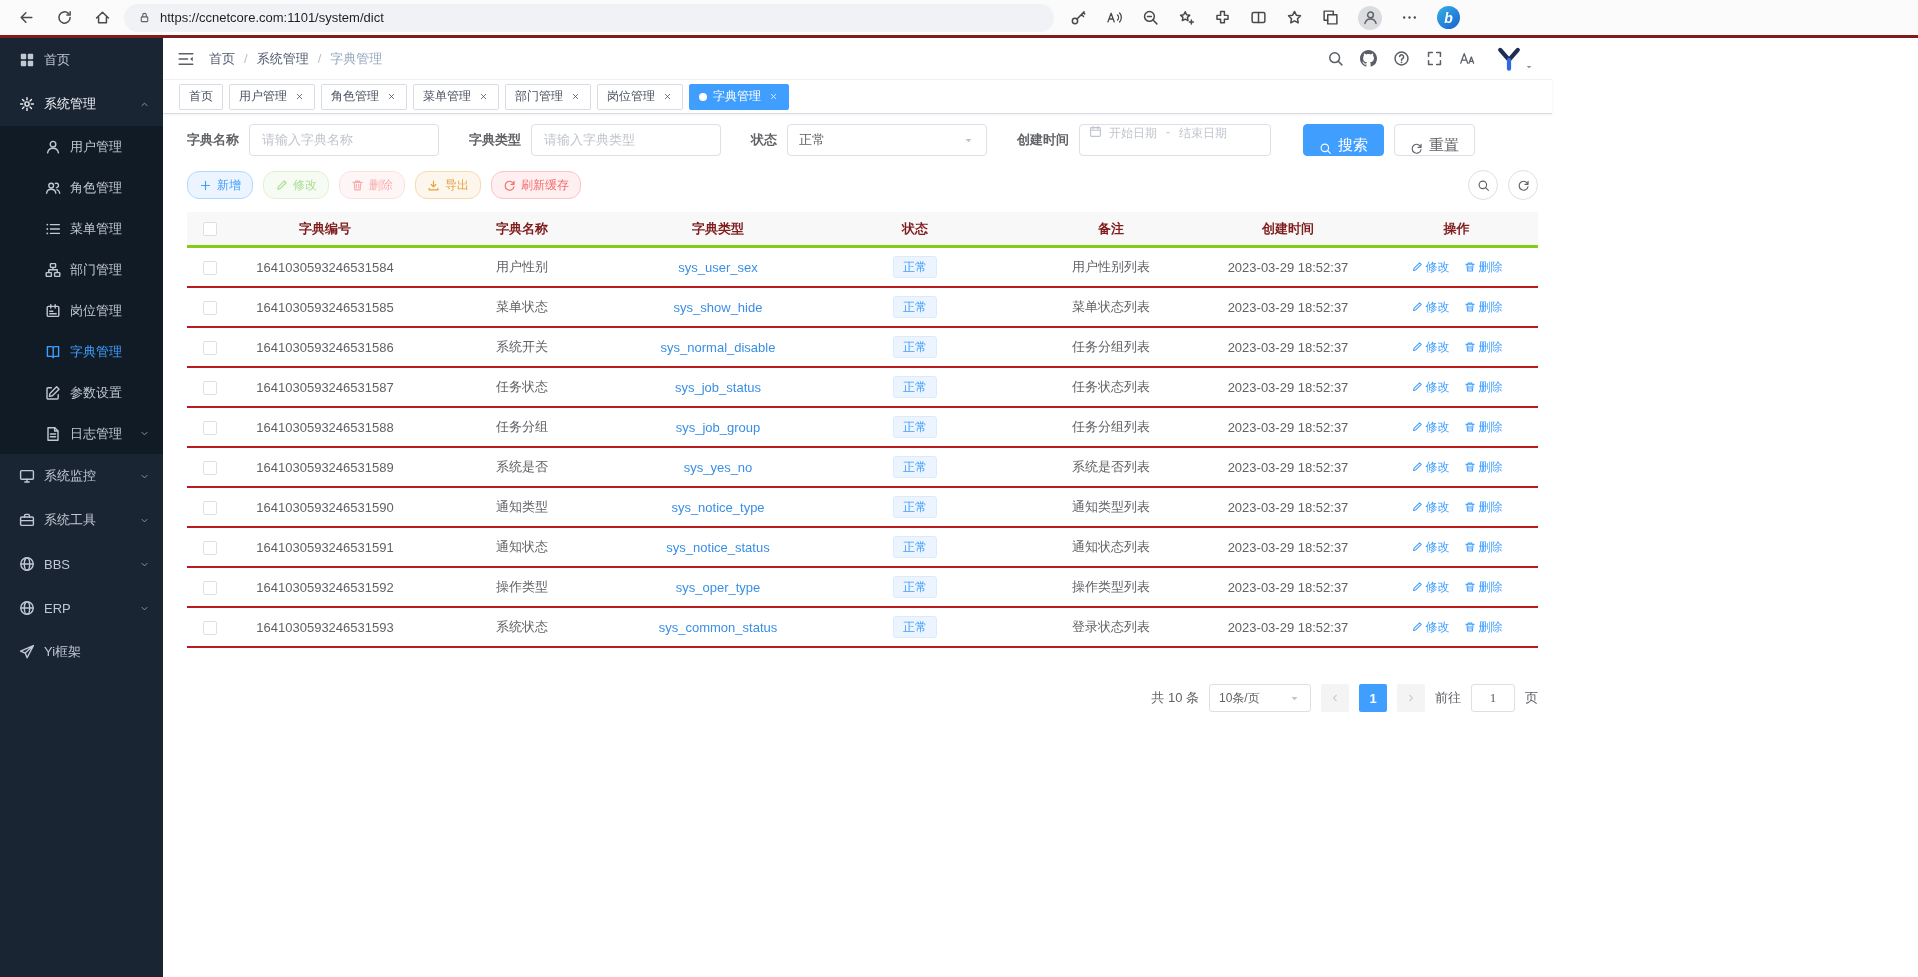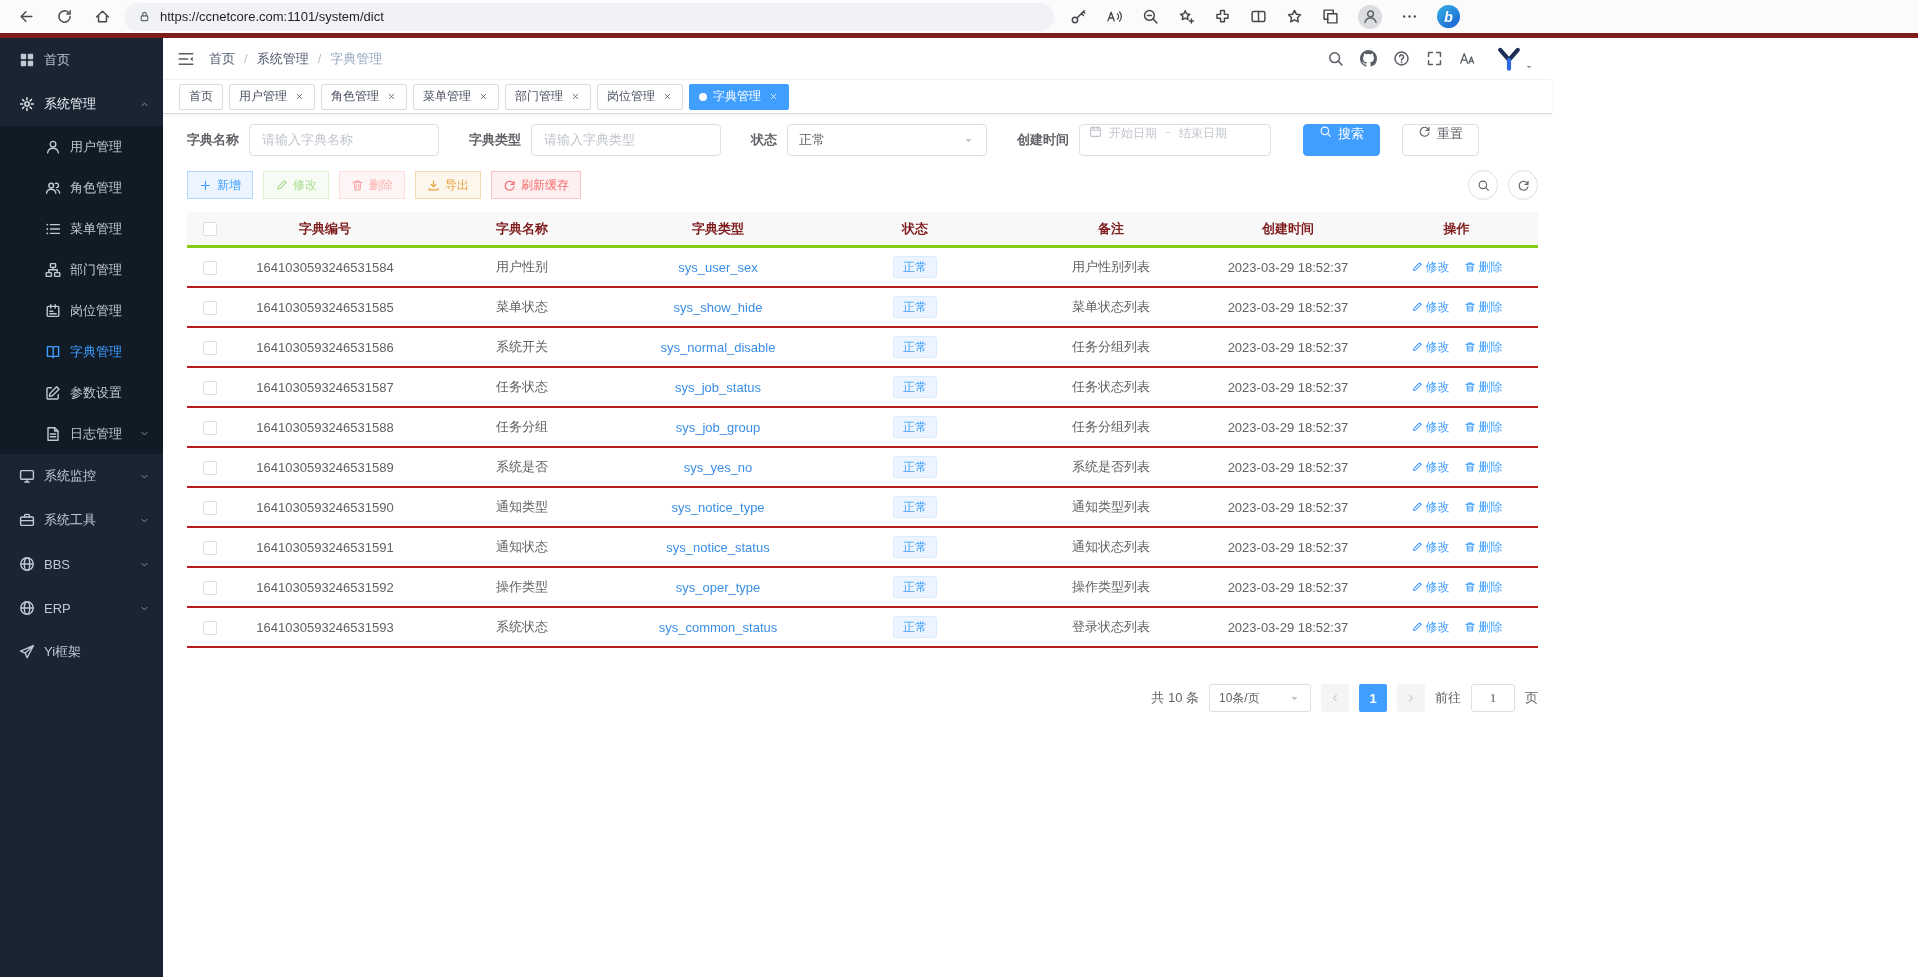--- a/index.html
+++ b/index.html
@@ -8,21 +8,21 @@
 button{font-family:inherit;border:none;background:none;cursor:pointer;color:inherit;}
 input{font-family:Liberation Serif, serif;}
 .ic{display:inline-flex;width:16px;height:16px;flex:none;}
 .ic svg{width:100%;height:100%;display:block;}
 .ic.sm{width:13px;height:13px;}
 .ic.xs{width:12px;height:12px;}
 .ic.lg{width:20px;height:20px;}
 .muted{color:#c0c4cc;}
 
 
-.chrome{height:38px;background:#fbfbfc;border-bottom:5px solid #7f1d1d;display:flex;align-items:center;padding:0 10px;}
+.chrome{height:38px;background:#fbfbfc;border-bottom:3px solid #7f1d1d;display:flex;align-items:center;padding:0 10px;}
 .chrome-left{display:flex;align-items:center;gap:6px;}
 .cbtn{width:32px;height:30px;border-radius:6px;display:flex;align-items:center;justify-content:center;color:#47494d;}
 .cbtn .ic{width:17px;height:17px;}
 .addressbar{width:930px;height:28px;margin-left:6px;background:#f0f2f5;border-radius:14px;display:flex;align-items:center;gap:9px;padding:0 14px;cursor:text;}
 .addressbar .ic{width:13px;height:13px;color:#5f6368;}
 .url{font-size:13px;color:#1f1f1f;white-space:nowrap;}
 .chrome-right{display:flex;align-items:center;gap:19px;margin-left:16px;color:#47494d;}
 .chrome-right .ic{width:17px;height:17px;}
 .hbtn{display:inline-flex;align-items:center;justify-content:center;cursor:pointer;}
 .chrome-avatar{width:24px;height:24px;border-radius:50%;background:#dadce0;display:inline-flex;align-items:center;justify-content:center;color:#5f6368;cursor:pointer;}
@@ -66,27 +66,27 @@
 .content{flex:1;padding:10px 14px 0 24px;}
 .filterbar{display:flex;align-items:center;font-size:13px;margin-bottom:14px;}
 .flabel{font-weight:bold;color:#606266;white-space:nowrap;margin-right:10px;}
 .gap{margin-left:30px;}
 .fi{width:190px;height:32px;border:1px solid #dcdfe6;border-radius:4px;padding:0 12px;font-size:13px;color:#606266;outline:none;background:#fff;}
 .fi::placeholder{color:#c0c4cc;}
 .fselect{width:200px;height:32px;border:1px solid #dcdfe6;border-radius:4px;background:#fff;display:flex;align-items:center;justify-content:space-between;padding:0 11px;color:#606266;cursor:pointer;}
 .fdate{width:192px;height:32px;border:1px solid #dcdfe6;border-radius:4px;background:#fff;display:flex;align-items:flex-start;gap:7px;padding:0 9px;color:#c0c4cc;font-size:12px;cursor:pointer;white-space:nowrap;}
 .fdate .ic{color:#c0c4cc;}
 .dsep{margin:0 2px;}
-.btn{height:32px;padding:0 15px;border:1px solid #dcdfe6;border-radius:4px;background:#fff;color:#606266;font-size:13px;display:inline-flex;align-items:flex-start;gap:6px;}
+.btn{height:32px;padding:0 15px;border:1px solid #dcdfe6;border-radius:4px;background:#fff;color:#606266;font-size:15px;display:inline-flex;align-items:flex-end;gap:6px;}
 .btn.primary{background:#409eff;border-color:#409eff;color:#fff;}
 .btn.gap{margin-left:32px;}
-.btn + .btn{margin-left:22px;}
+.btn + .btn{margin-left:10px;}
 
 .toolbar{display:flex;align-items:center;gap:10px;margin-bottom:12px;}
-.mbtn{height:28px;padding:0 11px;border-radius:0;font-size:12px;display:inline-flex;align-items:center;gap:5px;border:1px solid transparent;}
+.mbtn{height:28px;padding:0 11px;border-radius:12px;font-size:12px;display:inline-flex;align-items:center;gap:5px;border:1px solid transparent;}
 .mbtn.primary{background:#ecf5ff;border-color:#b3d8ff;color:#409eff;}
 .mbtn.success{background:#f0f9eb;border-color:#c2e7b0;color:#67c23a;}
 .mbtn.danger{background:#fef0f0;border-color:#fbc4c4;color:#f56c6c;}
 .mbtn.warning{background:#fdf6ec;border-color:#f5dab1;color:#e6a23c;}
 .mbtn.disabled{opacity:.55;cursor:not-allowed;}
 .toolbar-right{margin-left:auto;display:flex;gap:10px;}
 .circle-btn{width:30px;height:30px;border-radius:50%;border:1px solid #dcdfe6;background:#fff;color:#606266;display:flex;align-items:center;justify-content:center;}
 
 .dtable{font-size:13px;color:#606266;}
 .trow{display:grid;grid-template-columns:46px 184px 210px 182px 212px 180px 174px 1fr;align-items:center;height:40px;border-bottom:2px solid #b91c1c;text-align:center;}

